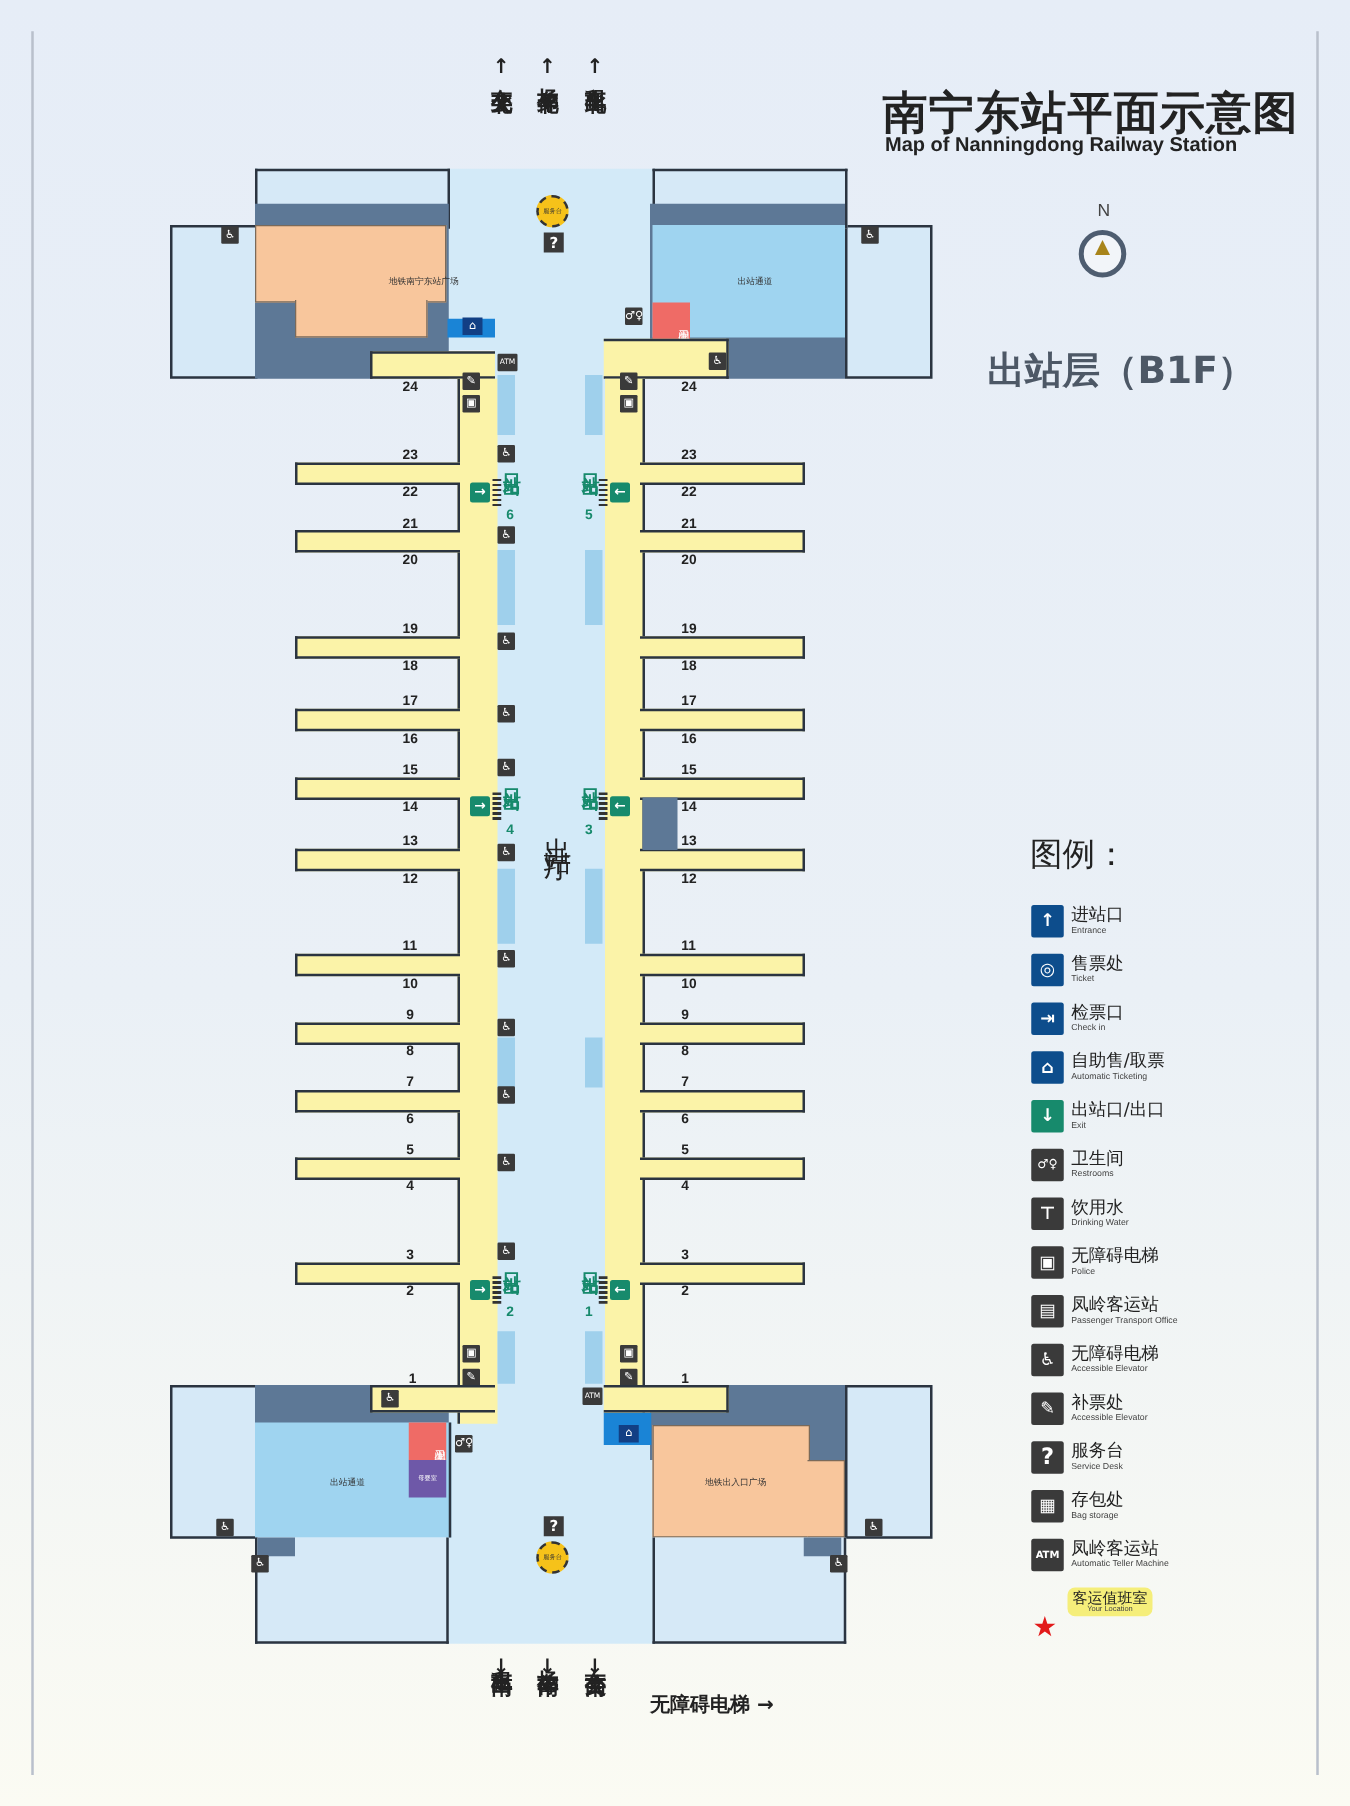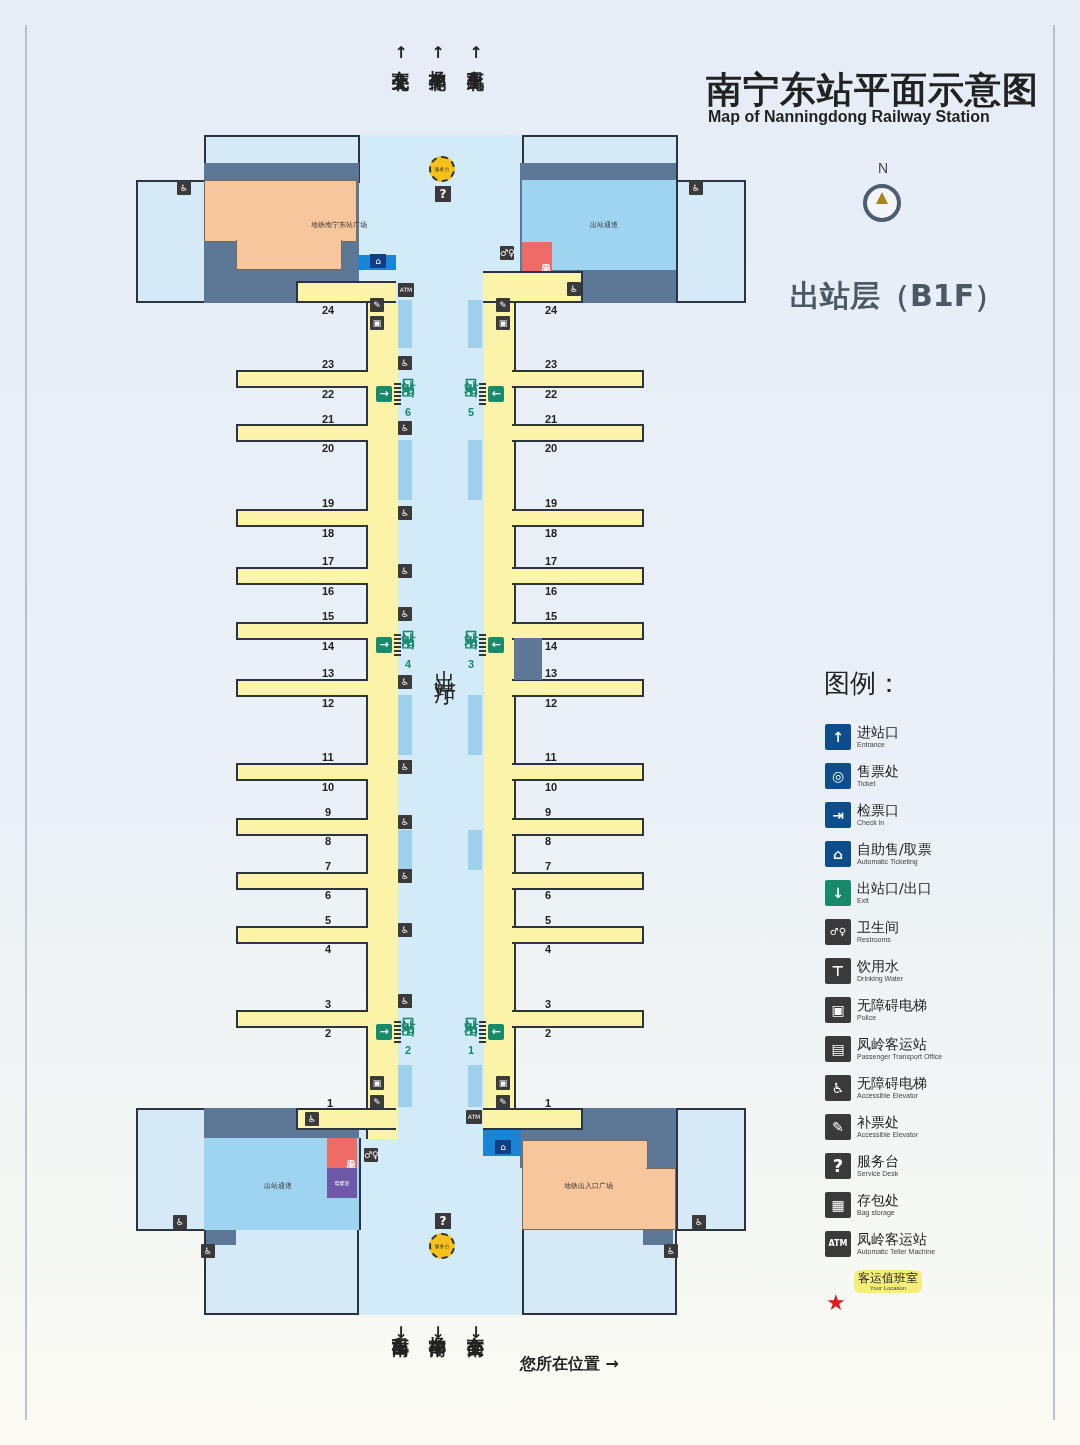--- a/index.html
+++ b/index.html
@@ -92,21 +92,21 @@
   <span class="arrow-down">↓</span>
 </div>
 <div class="dir-south" style="left:429px;">
   <span class="vtext">南停车场</span>
   <span class="arrow-down">↓</span>
 </div>
 <div class="dir-south" style="left:467px;">
   <span class="vtext">南公交车</span>
   <span class="arrow-down">↓</span>
 </div>
-<div class="fengling">您所在位置 →</div>
+<div class="fengling">无障碍电梯 →</div>
 
 <div>
 
   <div class="hall" style="left:204px; top:135px; width:472px; height:145px;"></div>
   <div class="hall" style="left:395px; top:270px; width:90px; height:870px;"></div>
   <div class="hall" style="left:204px; top:1130px; width:472px; height:185px;"></div>
 
   <div class="plaza" style="left:136px; top:180px; width:70px; height:123px;"></div>
   <div class="plaza" style="left:204px; top:135px; width:156px; height:48px; border-bottom:none;"></div>
   <div class="dark" style="left:204px; top:163px; width:155px; height:140px;"></div>

